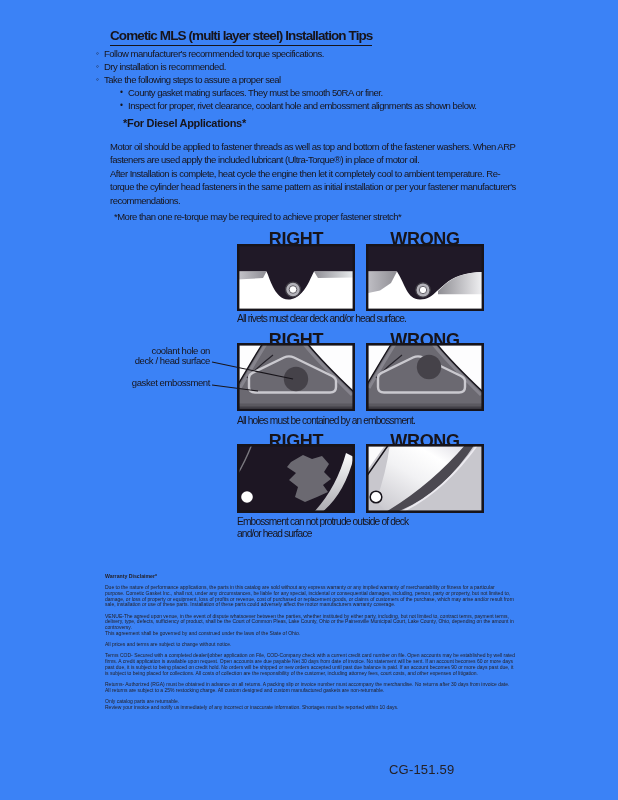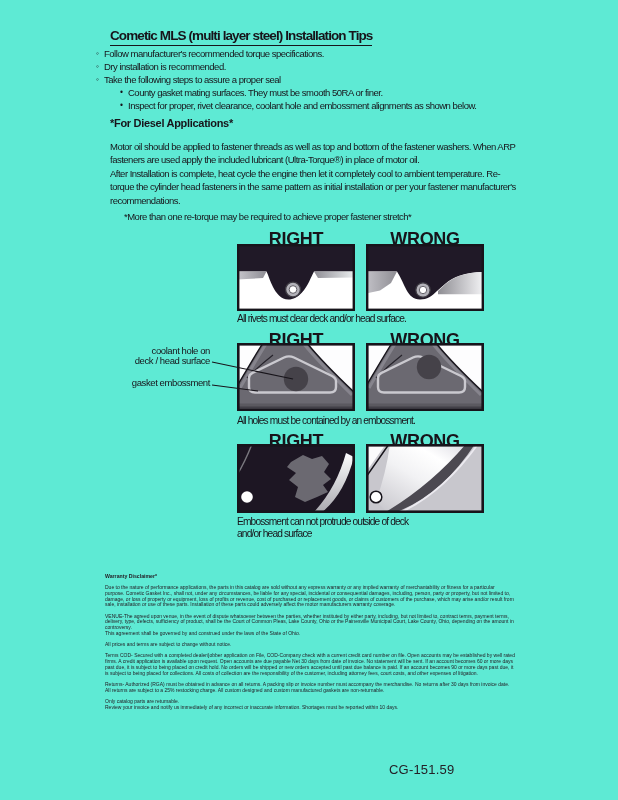--- a/index.html
+++ b/index.html
@@ -1,30 +1,30 @@
 <!DOCTYPE html>
 <html><head>
 <meta charset="utf-8">
 <style>
   * { margin:0; padding:0; box-sizing:border-box; }
   html,body { background:#ffffff; }
   .page {
-    position:relative; width:618px; height:800px; background:#5eead4;
+    position:relative; width:618px; height:800px; background:#3b82f6;
     font-family:"Liberation Sans", sans-serif; color:#17141a; overflow:hidden;padding-left:13px;
   }
   .abs { position:absolute; }
   .title {
     font-size:13.5px; font-weight:bold; letter-spacing:-0.9px;
     border-bottom:1.6px solid #17141a; padding-bottom:2px; display:inline-block;
   }
   .b-row { display:flex; font-size:9.5px; letter-spacing:-0.5px; line-height:13.1px; }
   .b-marker { width:8px; flex:0 0 8px; font-size:8.5px; }
   .b-sub { margin-left:24px; }
   .body-text { font-size:9.5px; letter-spacing:-0.5px; line-height:13.3px; width:414px; }
-  .diesel-h { font-size:11px; font-weight:bold; letter-spacing:-0.3px; }
+  .diesel-h { font-size:11px; font-weight:bold; letter-spacing:-0.3px;margin-left:13px; }
   .dg-label { font-size:18px; font-weight:700; letter-spacing:-0.3px; width:118px; text-align:center; }
   .caption { font-size:10.2px; font-weight:400; letter-spacing:-0.85px; line-height:11.5px; }
   .side-label { font-size:9.5px; letter-spacing:-0.4px; text-align:right; line-height:10px; width:96px; }
   .dg-box { width:118px; overflow:hidden; }
   .disclaimer { width:410px; font-size:5px; line-height:5.7px; color:#242127; }
   .disc-h { font-weight:bold; font-size:5.2px; margin-bottom:5.6px; }
   .disc-p { margin-bottom:5.6px; }
   .disc-p.tight { margin-bottom:0; }
   .footer-code { font-size:13px; letter-spacing:0.2px; color:#242127; }
 </style>
@@ -56,21 +56,21 @@
     </div>
     <div class="b-row b-sub">
       <span class="b-marker">•</span>
       <span>Inspect for proper, rivet clearance, coolant hole and embossment alignments as shown below.</span>
     </div>
   </div>
 
   <div class="abs diesel-h" style="left:110px; top:117px;">*For Diesel Applications*</div>
   <div class="abs body-text" style="left:110px; top:140px;">Motor oil should be applied to fastener threads as well as top and bottom of the fastener washers. When ARP fasteners are used apply the included lubricant (Ultra-Torque®) in place of motor oil.</div>
   <div class="abs body-text" style="left:110px; top:167px;">After Installation is complete, heat cycle the engine then let it completely cool to ambient temperature. Re-torque the cylinder head fasteners in the same pattern as initial installation or per your fastener manufacturer's recommendations.</div>
-  <div class="abs body-text" style="left:124px; top:210px;">*More than one re-torque may be required to achieve proper fastener stretch*</div>
+  <div class="abs body-text" style="left:114px; top:210px;">*More than one re-torque may be required to achieve proper fastener stretch*</div>
 
   <div class="abs dg-label" style="left:237px; top:229px;">RIGHT</div>
   <div class="abs dg-label" style="left:366px; top:229px;">WRONG</div>
 
   <div class="abs dg-box" style="left:237px; top:244px; height:67px;">
     <svg width="118" height="67" viewBox="0 0 118 67">
       <defs>
         <linearGradient id="g1a" x1="0" y1="0" x2="1" y2="0">
           <stop offset="0" stop-color="#c7c6cc"></stop>
             <stop offset="1" stop-color="#8e8d94"></stop>

